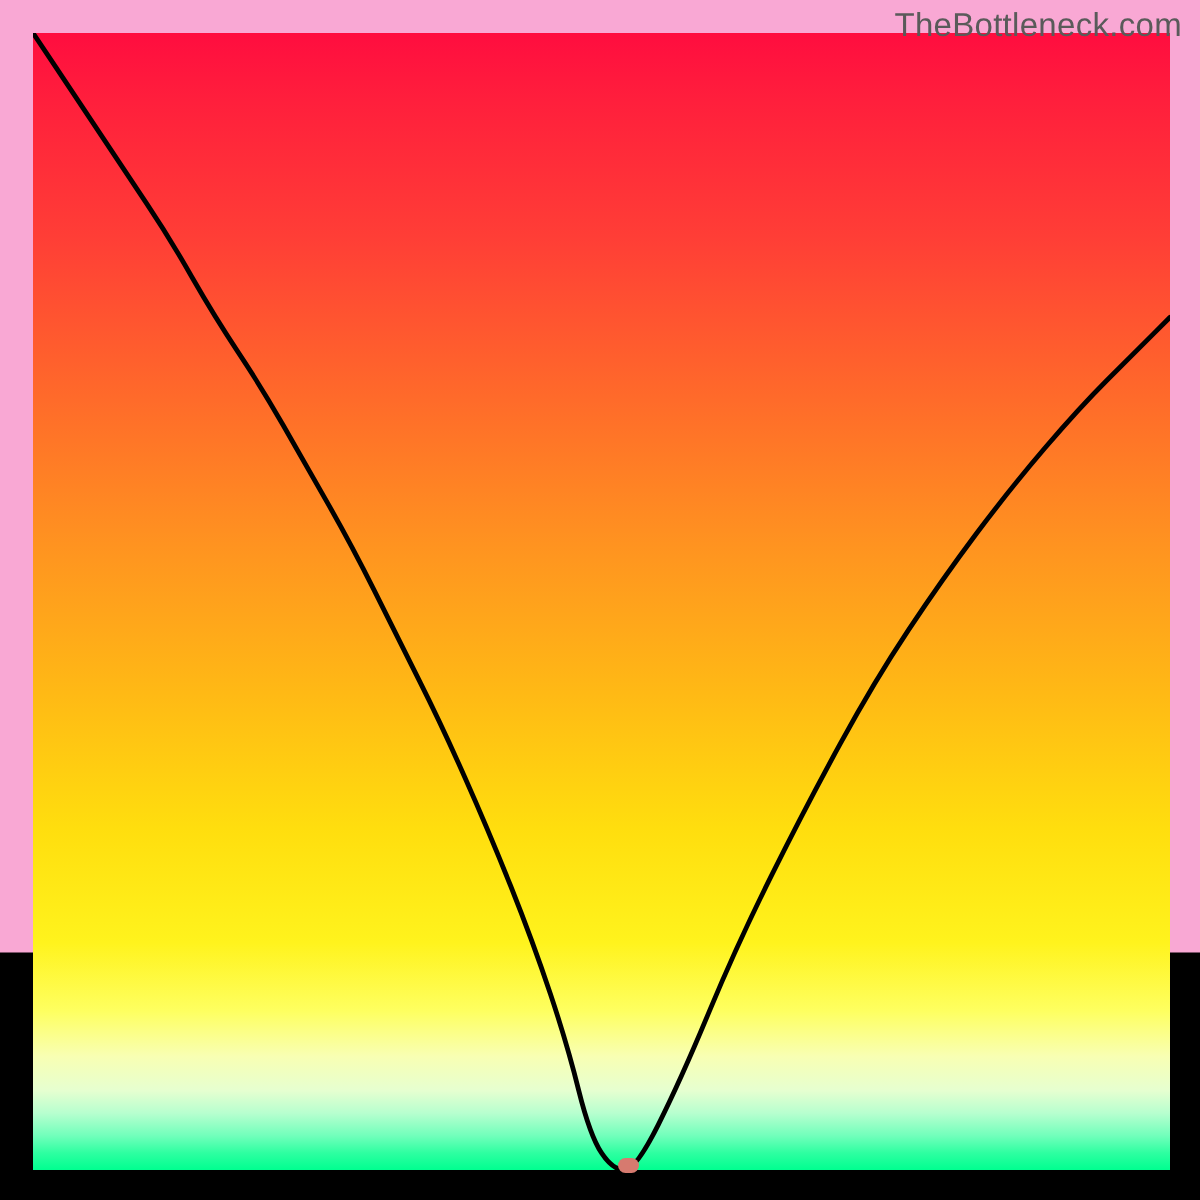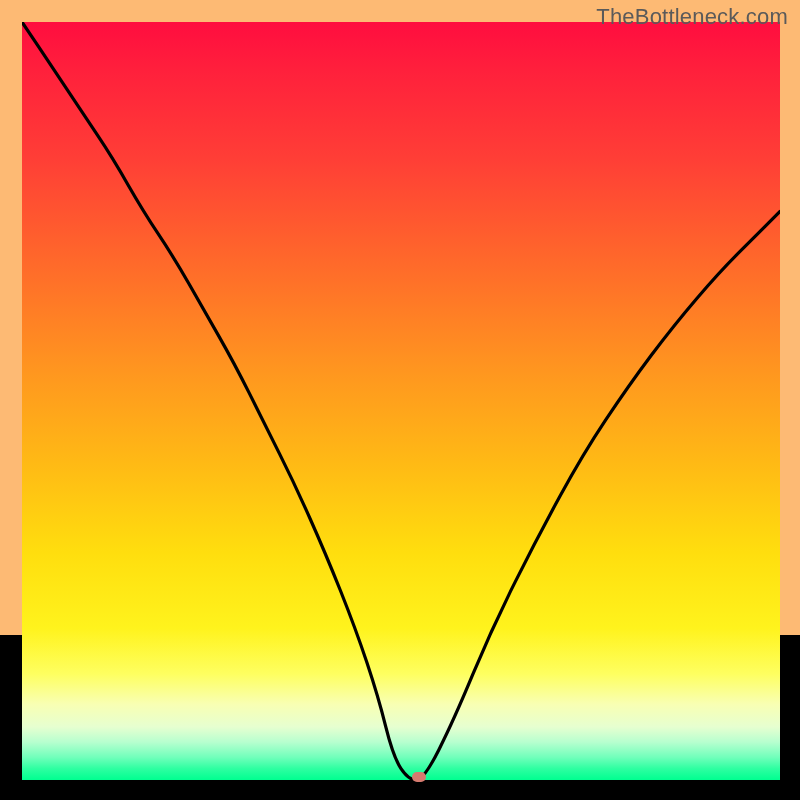--- a/index.html
+++ b/index.html
@@ -8,21 +8,21 @@
     width: 800px;
     height: 800px;
     background: #000;
     overflow: hidden;
     font-family: Arial, Helvetica, sans-serif;
   }
   .frame {
     position: relative;
     width: 800px;
     height: 635px;
-    background: #fdba74;
+    background: #f9a8d4;
   }
   .watermark {
     position: absolute;
     top: 4px;
     right: 12px;
     color: #5a5a5a;
     font-size: 22px;
     font-weight: 500;
     letter-spacing: 0.2px;
     z-index: 30;

